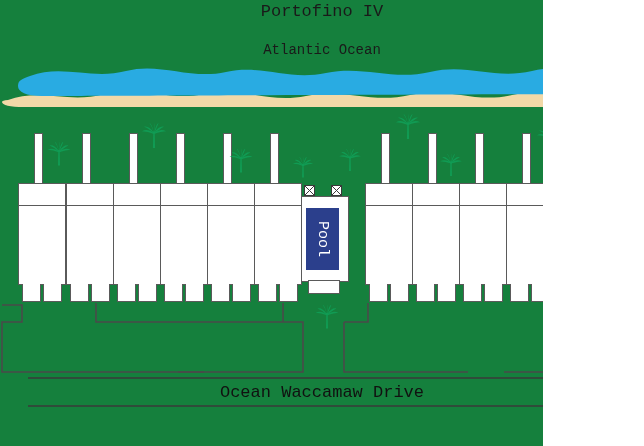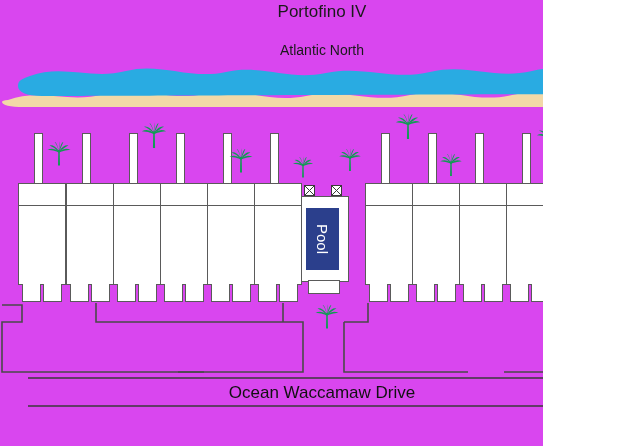--- a/index.html
+++ b/index.html
@@ -1,21 +1,22 @@
 <!DOCTYPE html>
 <html><head>
 <meta charset="utf-8">
 <style>
   html,body{margin:0;padding:0;background:#ffffff;}
   body{font-family:"Liberation Sans", sans-serif;}
   #map{
     position:relative;
     width:543px;height:446px;
-    background:#d946ef;
+    background:#15803d;
     overflow:hidden;
+    font-family:Liberation Mono, monospace;
   }
   .ttl{
     position:absolute;left:0;width:644px;text-align:center;
     color:#1a1a1a;white-space:nowrap;
   }
   #site-title{top:2px;font-size:17px;}
   #ocean-label{top:42px;font-size:14px;}
 
   #beach-layer{position:absolute;left:0;top:60px;width:644px;height:48px;}
 
@@ -84,21 +85,21 @@
     position:absolute;left:0;top:383px;width:644px;text-align:center;
     font-size:17px;color:#111;
   }
 </style>
 </head>
 <body>
 
 <div id="map">
 
   <div class="ttl" id="site-title">Portofino IV</div>
-  <div class="ttl" id="ocean-label">Atlantic North</div>
+  <div class="ttl" id="ocean-label">Atlantic Ocean</div>
 
   <div id="beach-layer">
     <svg width="644" height="48" viewBox="0 0 644 48">
       <path fill="#f2d9a8" d="
         M8,40 C40,28 70,44 104,34 C140,24 168,42 204,34
         C242,26 268,44 306,36 C344,28 372,44 410,35
         C448,26 474,44 512,35 C552,26 580,42 616,33
         C632,29 640,33 640,38 C640,44 632,47 616,47
         L24,47 C10,47 2,45 2,42 C2,40.5 4,40.5 8,40 Z"></path>
       <path fill="#29abe2" d="

